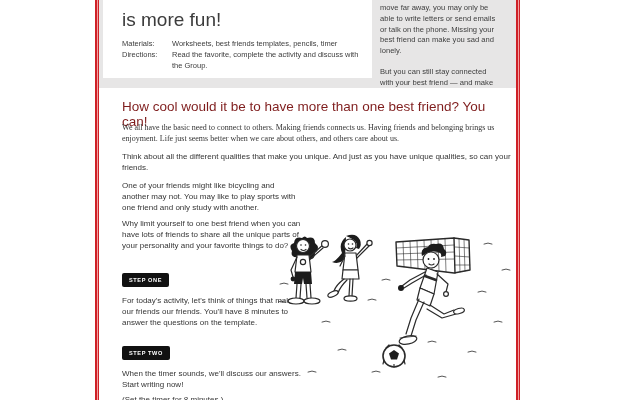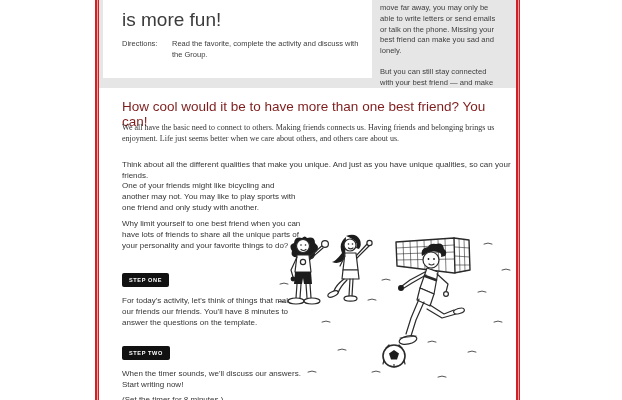--- a/index.html
+++ b/index.html
@@ -21,21 +21,21 @@
   .meta-label{width:50px;flex:0 0 50px;}
   .meta-value{width:190px;}
 
   .band-note{position:absolute;left:281px;top:3px;width:133px;font-size:7.6px;line-height:10.8px;color:#3d3d3d;}
   .band-note p{margin:0 12px 10px 0;}
 
   .main{position:absolute;left:99px;top:88px;width:417px;height:312px;background:#ffffff;}
   .main-heading{position:absolute;left:23px;top:11px;width:390px;font-size:13.5px;font-weight:normal;color:#7f1d1d;margin:0;}
   .body-text{position:absolute;font-size:8px;line-height:11px;color:#353535;margin:0;}
   .p1{left:23px;top:34px;width:392px;font-family:Liberation Serif, serif;}
-  .p2{left:23px;top:63px;width:392px;margin-top:8px;}
+  .p2{left:23px;top:63px;width:392px;}
   .p3{left:23px;top:92px;width:178px;}
   .p4{left:23px;top:130px;width:184px;}
   .p5{left:23px;top:207px;width:184px;}
   .p6{left:23px;top:280px;width:184px;}
   .p7{left:23px;top:306px;width:184px;}
   .step-badge{
     position:absolute;left:23px;background:#111111;color:#ffffff;
     font-size:5.6px;font-weight:bold;letter-spacing:0.6px;
     padding:4px 7px 4px 7px;border-radius:2px;line-height:6px;
   }
@@ -50,20 +50,24 @@
 
 <div class="page">
 
   <div class="rule rule-left"></div>
   <div class="rule rule-right"></div>
 
   <div class="top-band">
     <div class="white-card">
       <div class="card-title">is more fun!</div>
       <div class="meta">
+        <div class="meta-row">
+          <span class="meta-label">Materials:</span>
+          <span class="meta-value">Worksheets, best friends templates, pencils, timer</span>
+        </div>
         <div class="meta-row">
           <span class="meta-label">Directions:</span>
           <span class="meta-value">Read the favorite, complete the activity and discuss with the Group.</span>
         </div>
       </div>
     </div>
     <div class="band-note">
       <p>move far away, you may only be able to write letters or send emails or talk on the phone. Missing your best friend can make you sad and lonely.</p>
       <p>But you can still stay connected with your best friend — and make new ones.</p>
     </div>

